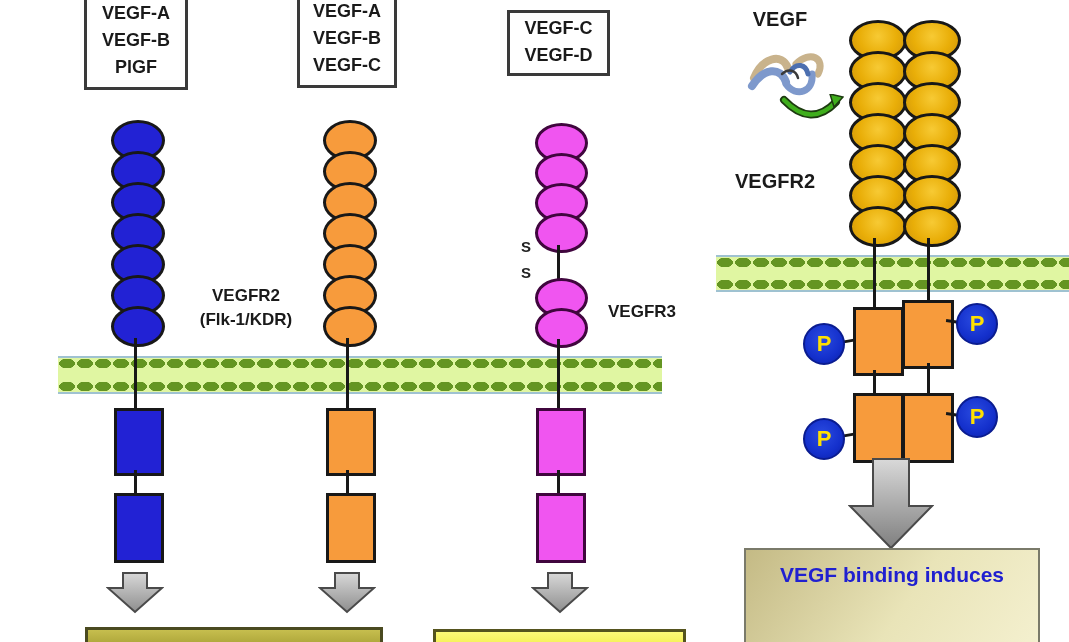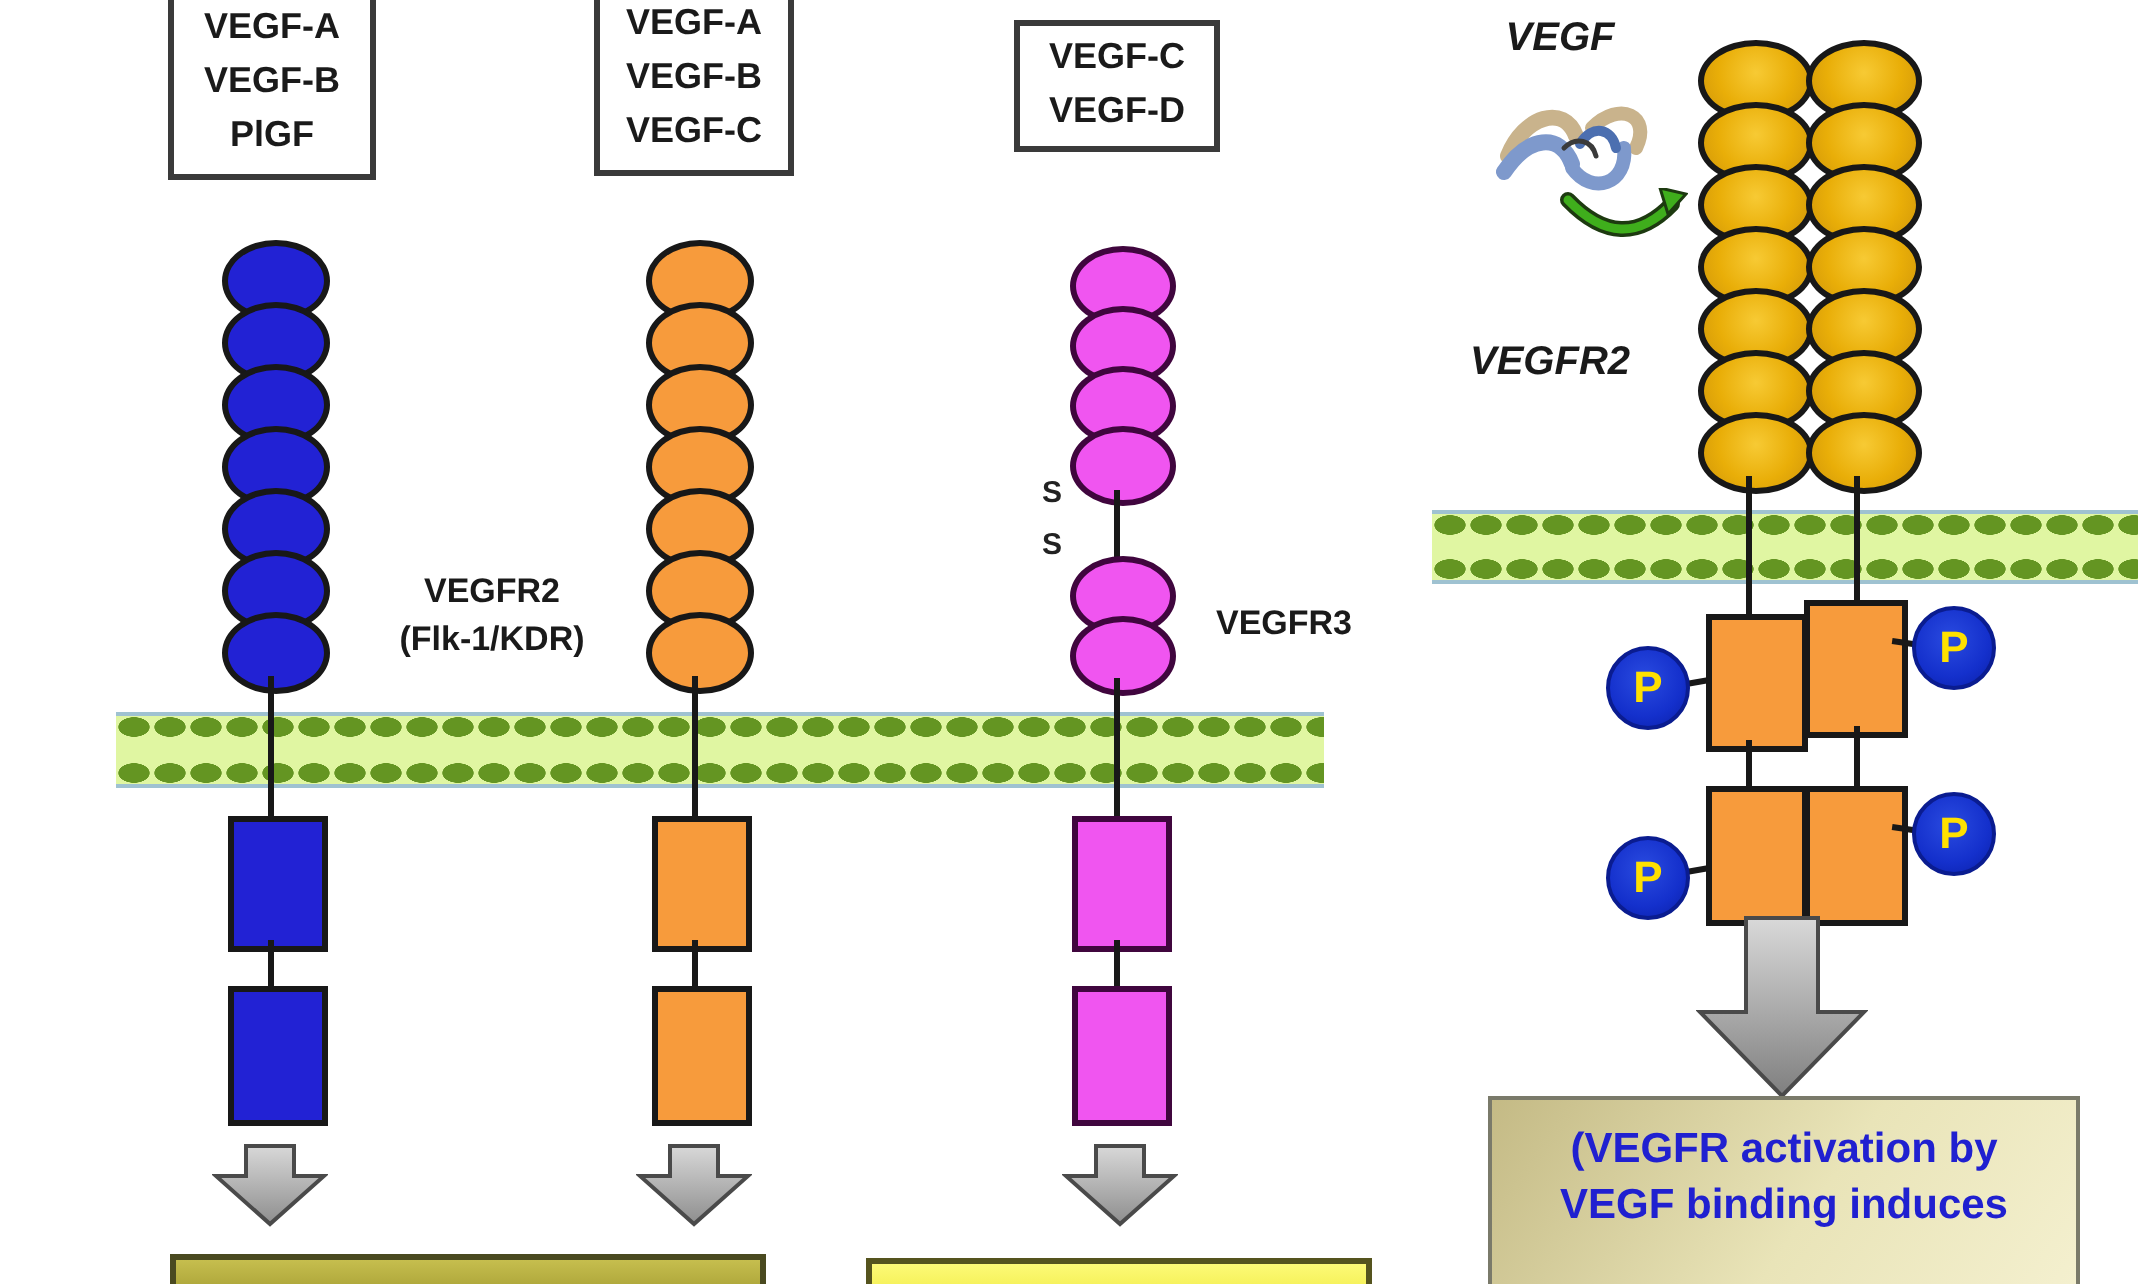--- a/index.html
+++ b/index.html
@@ -41,21 +41,21 @@
   .pcirc span{color:var(--c-phosphate_text,#ffe000);font-weight:bold;font-size:22px;}
   .plink{position:absolute;height:3px;background:#181818;}
 
   
   .olivebox{background:linear-gradient(#c6be4e,#9c952c);border:3px solid #4a4a20;}
   .yellowbox{background:linear-gradient(#fdfa77,#eee93e);border:3px solid #55541e;}
   .outbox{background:linear-gradient(125deg,#c4ba85 0%,#e9e4b8 55%,#f4f0cf 100%);border:2px solid #7a7a6a;
           text-align:center;padding-top:11px;}
   .outbox .ln{color:var(--c-outcome_text,#2020d0);font-weight:bold;font-size:21px;line-height:28px;white-space:nowrap;}
 
-  .biglabel{position:absolute;font-weight:bold;font-size:20px;line-height:27px;text-align:center;white-space:nowrap;font-style:italic;}
+  .biglabel{position:absolute;font-weight:bold;font-size:20px;line-height:27px;text-align:center;white-space:nowrap;}
 </style>
 </head>
 <body>
 
 <div id="fig">
 
   <div class="abs ligbox" style="left:84px;top:-12px;width:104px;height:102px;">
     <div class="ln">VEGF-A</div>
     <div class="ln">VEGF-B</div>
     <div class="ln">PlGF</div>
@@ -223,17 +223,16 @@
     <defs>
         <linearGradient id="ga4" x1="0" y1="0" x2="0" y2="1">
           <stop offset="0" stop-color="#d9d9d9"></stop>
           <stop offset="1" stop-color="#7f7f7f"></stop>
         </linearGradient>
       </defs>
     <polygon points="25,1 61,1 61,48 84,48 43,90 2,48 25,48" fill="url(#ga4)" stroke="#4a4a4a" stroke-width="2"></polygon>
   </svg>
 
   <div class="abs outbox" style="left:744px;top:548px;width:296px;height:100px;">
-    <div class="ln">(VEGFR activation by</div>
     <div class="ln">VEGF binding induces</div>
   </div>
 
 </div>
 
 </body></html>

